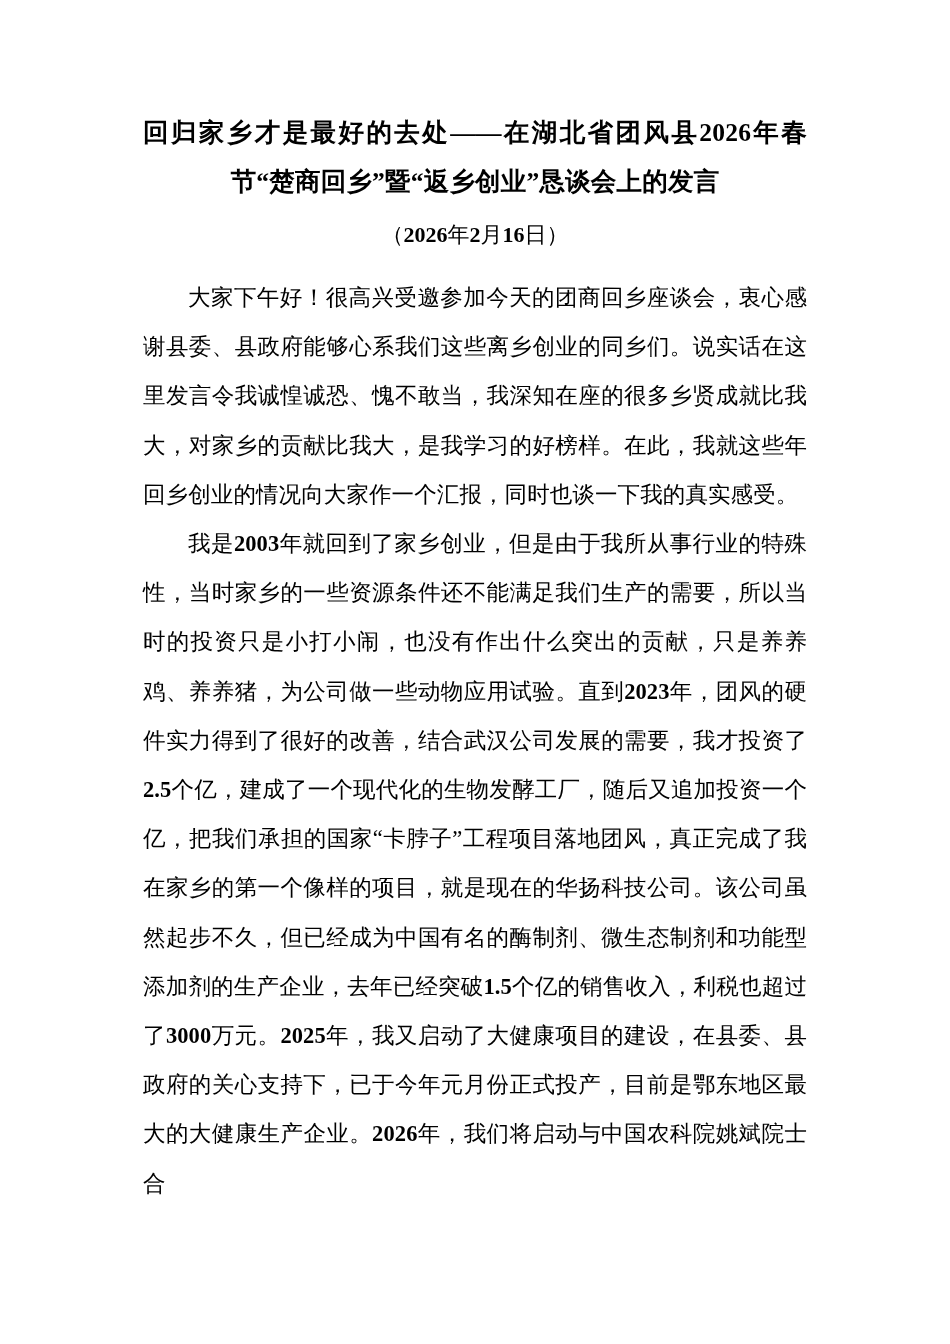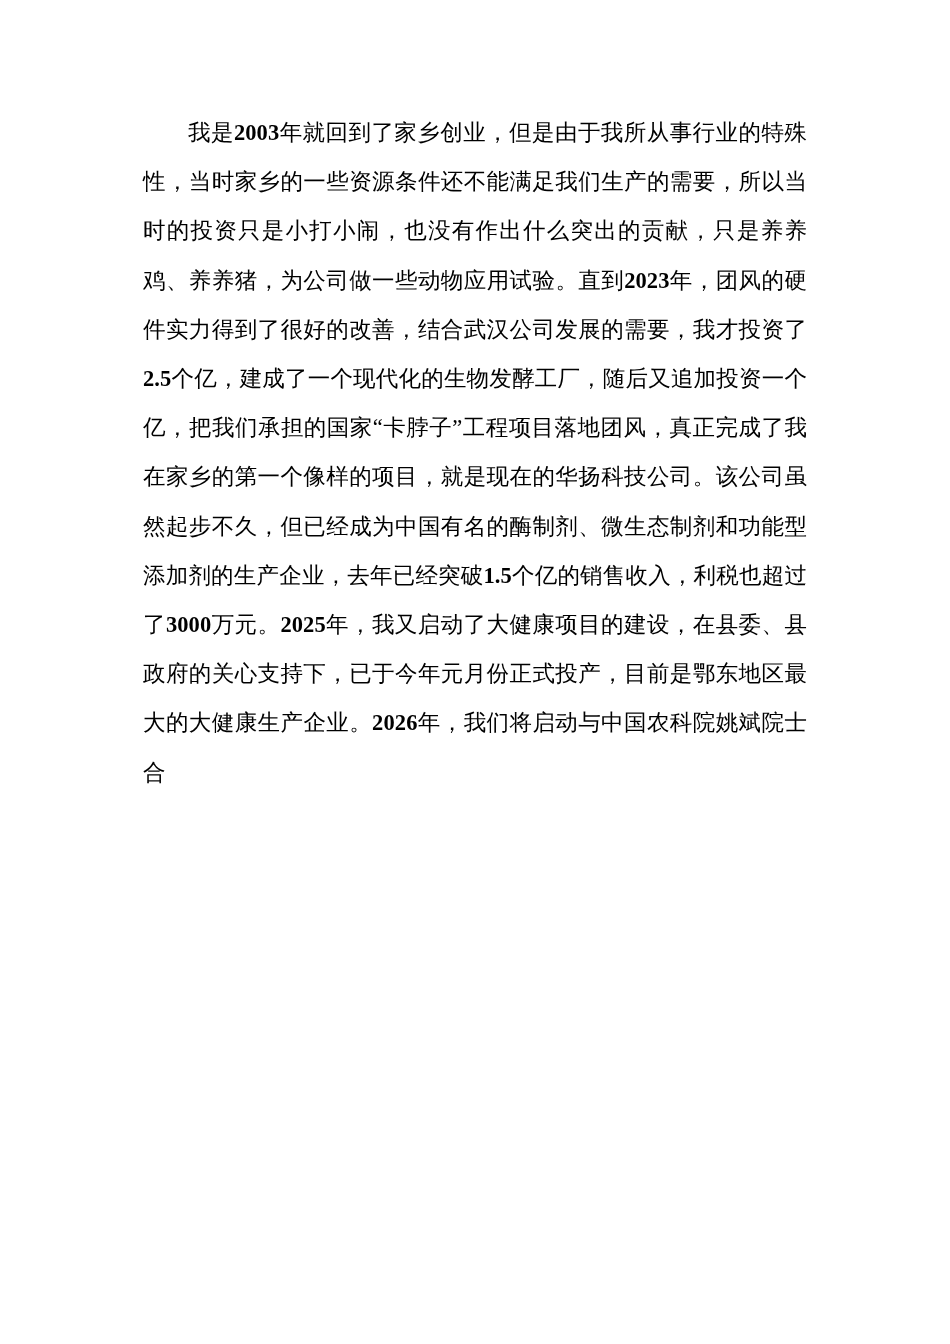--- a/index.html
+++ b/index.html
@@ -71,20 +71,25 @@
   b, .num {
     font-weight: bold;
   }
 </style>
 </head>
 <body>
 
 <div class="page">
   <div class="content">
 
+    <h1 class="doc-title">
+      <span>回归家乡才是最好的去处——在湖北省团风县<b class="num">2026</b>年春节“楚商回乡”暨“返乡创业”恳谈会上的发言</span>
+    </h1>
 
 
+    <div class="dateline">（<b class="num">2026</b>年<b class="num">2</b>月<b class="num">16</b>日）</div>
 
+    <p class="body-para first">大家下午好！很高兴受邀参加今天的团商回乡座谈会，衷心感谢县委、县政府能够心系我们这些离乡创业的同乡们。说实话在这里发言令我诚惶诚恐、愧不敢当，我深知在座的很多乡贤成就比我大，对家乡的贡献比我大，是我学习的好榜样。在此，我就这些年回乡创业的情况向大家作一个汇报，同时也谈一下我的真实感受。</p>
 
     <p class="body-para">我是<b class="num">2003</b>年就回到了家乡创业，但是由于我所从事行业的特殊性，当时家乡的一些资源条件还不能满足我们生产的需要，所以当时的投资只是小打小闹，也没有作出什么突出的贡献，只是养养鸡、养养猪，为公司做一些动物应用试验。直到<b class="num">2023</b>年，团风的硬件实力得到了很好的改善，结合武汉公司发展的需要，我才投资了<b class="num">2.5</b>个亿，建成了一个现代化的生物发酵工厂，随后又追加投资一个亿，把我们承担的国家“卡脖子”工程项目落地团风，真正完成了我在家乡的第一个像样的项目，就是现在的华扬科技公司。该公司虽然起步不久，但已经成为中国有名的酶制剂、微生态制剂和功能型添加剂的生产企业，去年已经突破<b class="num">1.5</b>个亿的销售收入，利税也超过了<b class="num">3000</b>万元。<b class="num">2025</b>年，我又启动了大健康项目的建设，在县委、县政府的关心支持下，已于今年元月份正式投产，目前是鄂东地区最大的大健康生产企业。<b class="num">2026</b>年，我们将启动与中国农科院姚斌院士合</p>
 
   </div>
 </div>
 
 </body></html>

